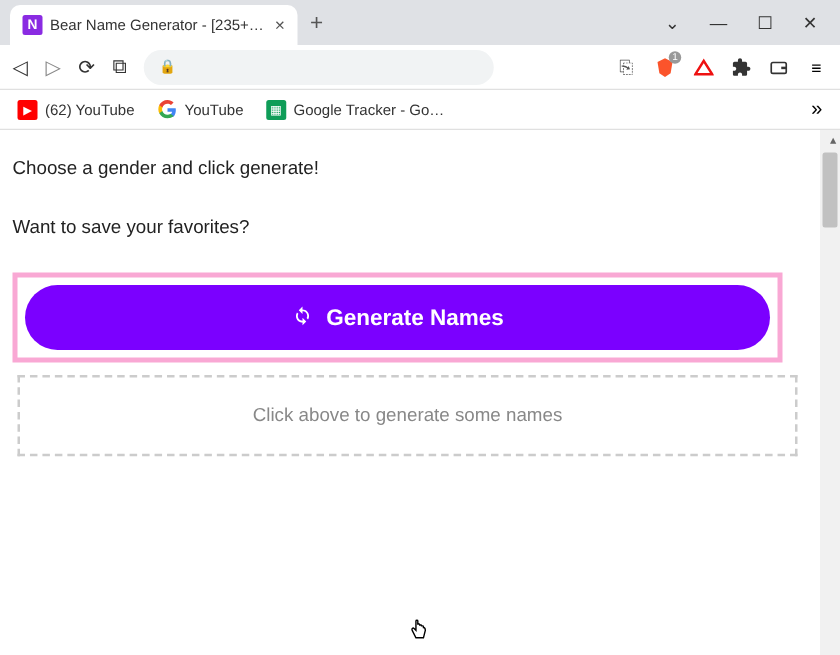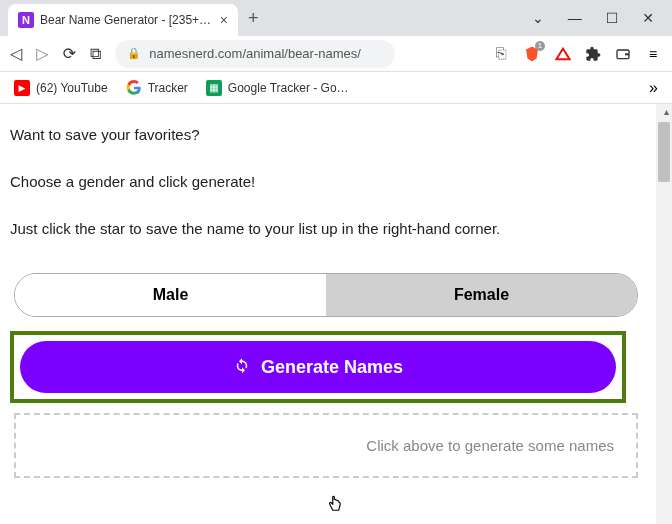--- a/index.html
+++ b/index.html
@@ -42,26 +42,26 @@
     .scroll-arrow-up { position: absolute; right: 3px; top: 2px; font-size: 10px; color: #666; }
     
     .content { padding-right: 20px; }
     .para { font-size: 15px; color: #222; margin-bottom: 26px; line-height: 1.4; }
     
     .gender-toggle { display: flex; border: 1px solid #aaa; border-radius: 24px; overflow: hidden; margin: 34px 4px 14px 4px; height: 44px; }
     .gender-opt { flex: 1; display: flex; align-items: center; justify-content: center; font-size: 16px; font-weight: bold; cursor: pointer; }
     .gender-opt.male { background: #fff; color: #000; }
     .gender-opt.female { background: #d0d0d0; color: #000; }
     
-    .highlight-box { border: 4px solid #4d7c0f; padding: 6px; margin: 0 16px 10px 0; }
+    .highlight-box { border: 4px solid #f9a8d4; padding: 6px; margin: 0 16px 10px 0; }
     .generate-btn { background: #7b00ff; color: #fff; border: none; border-radius: 28px; width: 100%; height: 52px; font-size: 18px; font-weight: bold; display: flex; align-items: center; justify-content: center; gap: 10px; cursor: pointer; }
     .refresh-icon { font-size: 16px; }
     .cursor-hand { position: absolute; left: 326px; top: 390px; font-size: 16px; }
     
-    .results-box { border: 2px dashed #ccc; padding: 22px; text-align: right; color: #888; font-size: 15px; margin: 0 4px; }
+    .results-box { border: 2px dashed #ccc; padding: 22px; text-align: center; color: #888; font-size: 15px; margin: 0 4px; }
   </style>
 </head>
 <body>
 
 <div class="browser-top">
   <div class="tab">
     <div class="tab-favicon">N</div>
     <div class="tab-title">Bear Name Generator - [235+ am…</div>
     <div class="tab-close">×</div>
   </div>
@@ -74,21 +74,20 @@
   </div>
 </div>
 
 <div class="addr-bar">
   <span class="nav-btn active">◁</span>
   <span class="nav-btn">▷</span>
   <span class="nav-btn active">⟳</span>
   <span class="nav-btn active">⧉</span>
   <div class="url-box">
     <span class="lock-icon">🔒</span>
-    <span>namesnerd.com/animal/bear-names/</span>
   </div>
   <div class="ext-icons">
     <span class="ext-icon share-icon">⎘</span>
     <span class="ext-icon brave-icon">
       <svg width="18" height="18" viewBox="0 0 24 24">
           <path fill="#fb542b" d="M12 2 L20 6 L18 18 L12 22 L6 18 L4 6 Z"></path>
         </svg>
       <span class="brave-badge">1</span>
     </span>
     <span class="ext-icon">
@@ -118,43 +117,38 @@
   </div>
   <div class="bm-item">
     <div class="bm-icon g-icon">
       <svg width="16" height="16" viewBox="0 0 24 24">
           <path fill="#4285F4" d="M22 12c0-.7-.1-1.4-.2-2H12v4h5.6c-.3 1.4-1.1 2.6-2.3 3.4v2.8h3.7C21.2 18.2 22 15.4 22 12z"></path>
           <path fill="#34A853" d="M12 22c3 0 5.5-1 7.3-2.7l-3.7-2.8c-1 .7-2.3 1.1-3.7 1.1-2.8 0-5.2-1.9-6.1-4.5H2.1v2.9C3.9 19.6 7.7 22 12 22z"></path>
           <path fill="#FBBC05" d="M5.9 13.1c-.2-.7-.4-1.4-.4-2.1s.1-1.5.4-2.1V6H2.1C1.4 7.5 1 9.2 1 11s.4 3.5 1.1 5l3.8-2.9z"></path>
           <path fill="#EA4335" d="M12 4.5c1.6 0 3 .6 4.2 1.6l3.1-3.1C17.5 1.2 15 0 12 0 7.7 0 3.9 2.4 2.1 6l3.8 2.9C6.8 6.4 9.2 4.5 12 4.5z"></path>
         </svg>
     </div>
-    <span>Tracker</span>
+    <span>YouTube</span>
   </div>
   <div class="bm-item">
     <div class="bm-icon sheets-icon">▦</div>
     <span>Google Tracker - Go…</span>
   </div>
   <span class="bm-more">»</span>
 </div>
 
 <div class="page">
   <div class="scrollbar">
     <span class="scroll-arrow-up">▴</span>
     <div class="scroll-thumb"></div>
   </div>
   <div class="content">
+    <p class="para">Choose a gender and click generate!</p>
     <p class="para">Want to save your favorites?</p>
-    <p class="para">Choose a gender and click generate!</p>
-    <p class="para">Just click the star to save the name to your list up in the right-hand corner.</p>
 
-    <div class="gender-toggle">
-      <div class="gender-opt male">Male</div>
-      <div class="gender-opt female">Female</div>
-    </div>
 
     <div class="highlight-box">
       <button class="generate-btn">
         <span class="refresh-icon">
           <svg width="18" height="18" viewBox="0 0 24 24">
               <path fill="#fff" d="M12 6V3L8 7l4 4V8c2.8 0 5 2.2 5 5 0 .8-.2 1.6-.6 2.3l1.5 1.5c.7-1.1 1.1-2.4 1.1-3.8 0-3.9-3.1-7-7-7zm0 12c-2.8 0-5-2.2-5-5 0-.8.2-1.6.6-2.3L6.1 9.2C5.4 10.3 5 11.6 5 13c0 3.9 3.1 7 7 7v3l4-4-4-4v3z"></path>
             </svg>
         </span>
         <span>Generate Names</span>
       </button>

